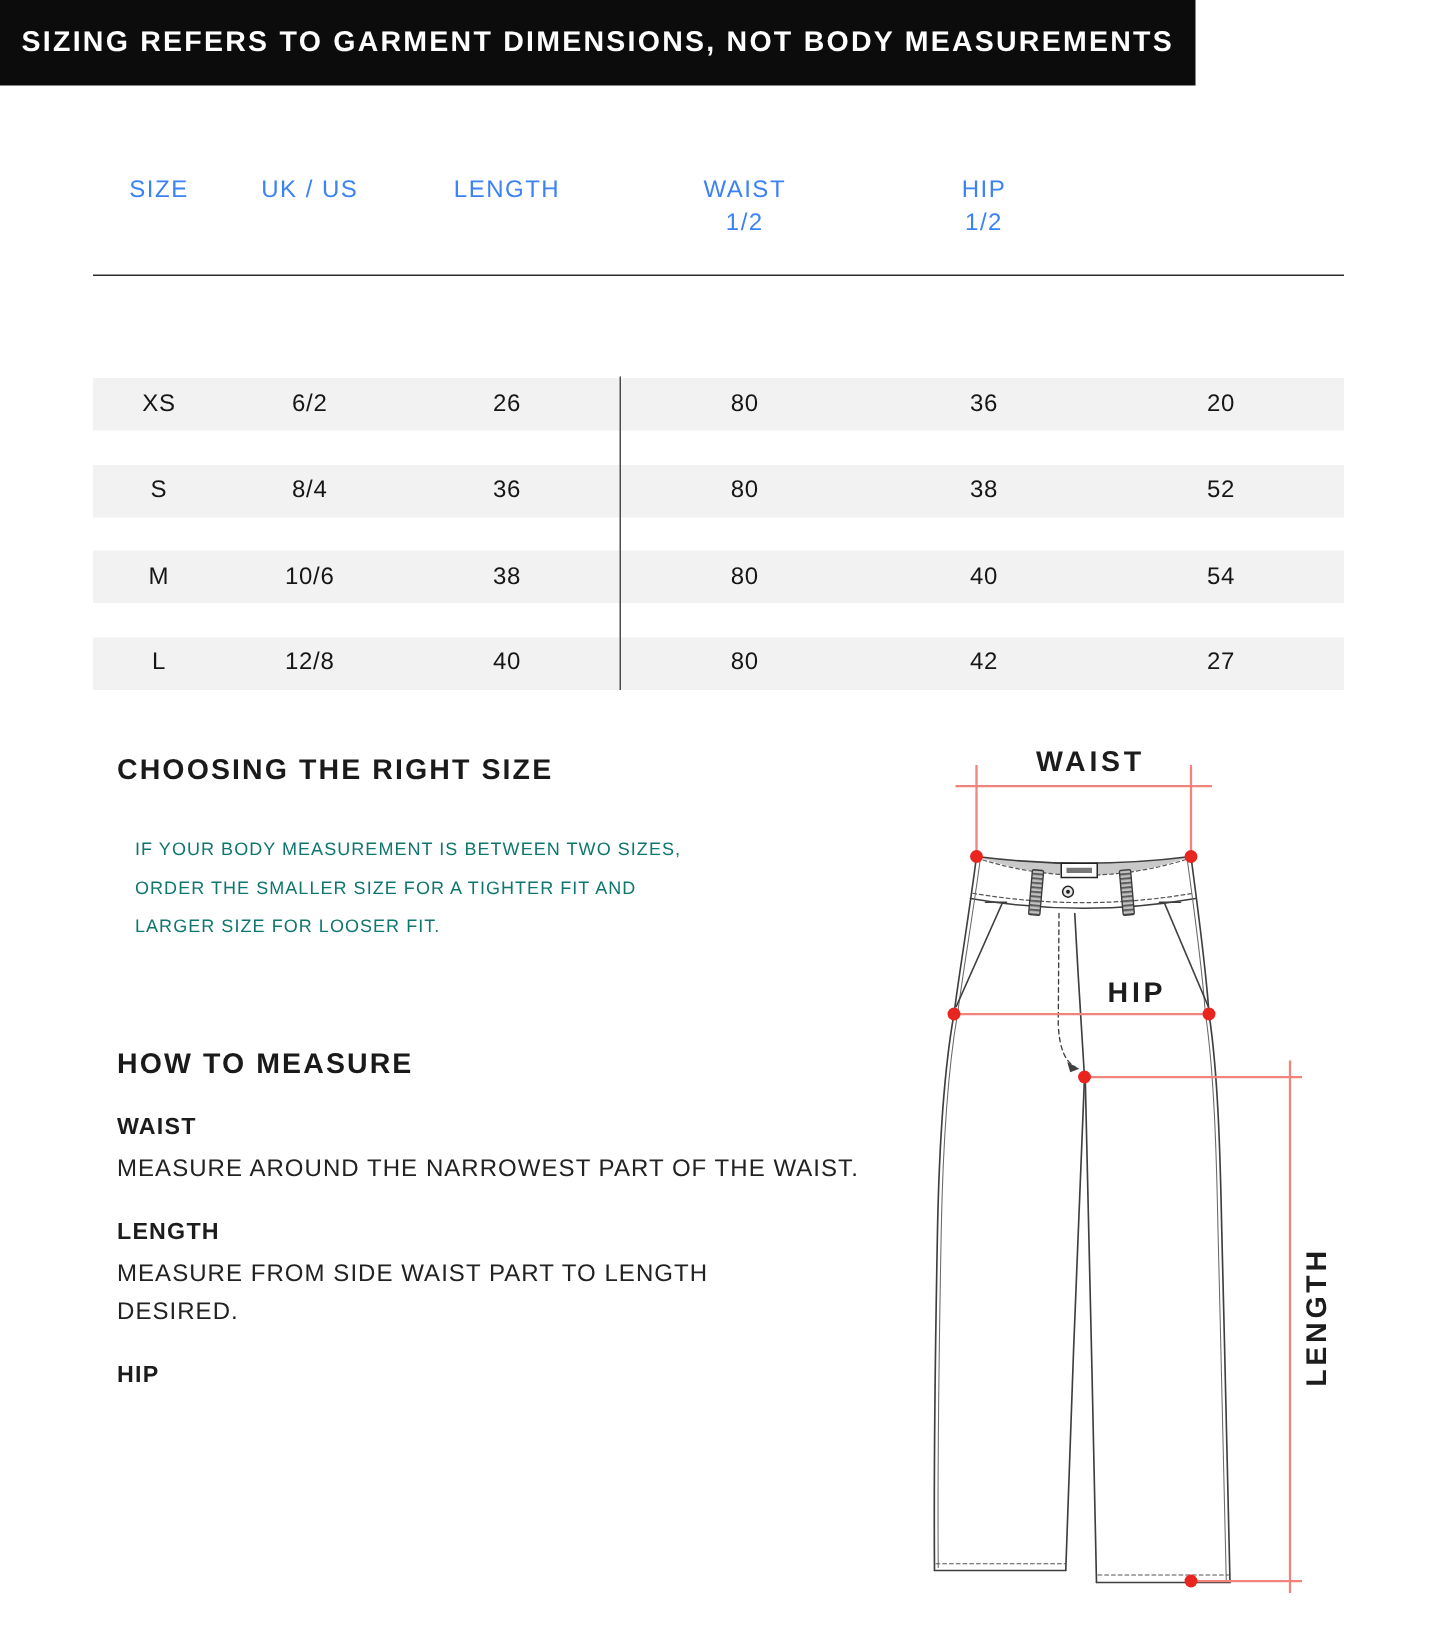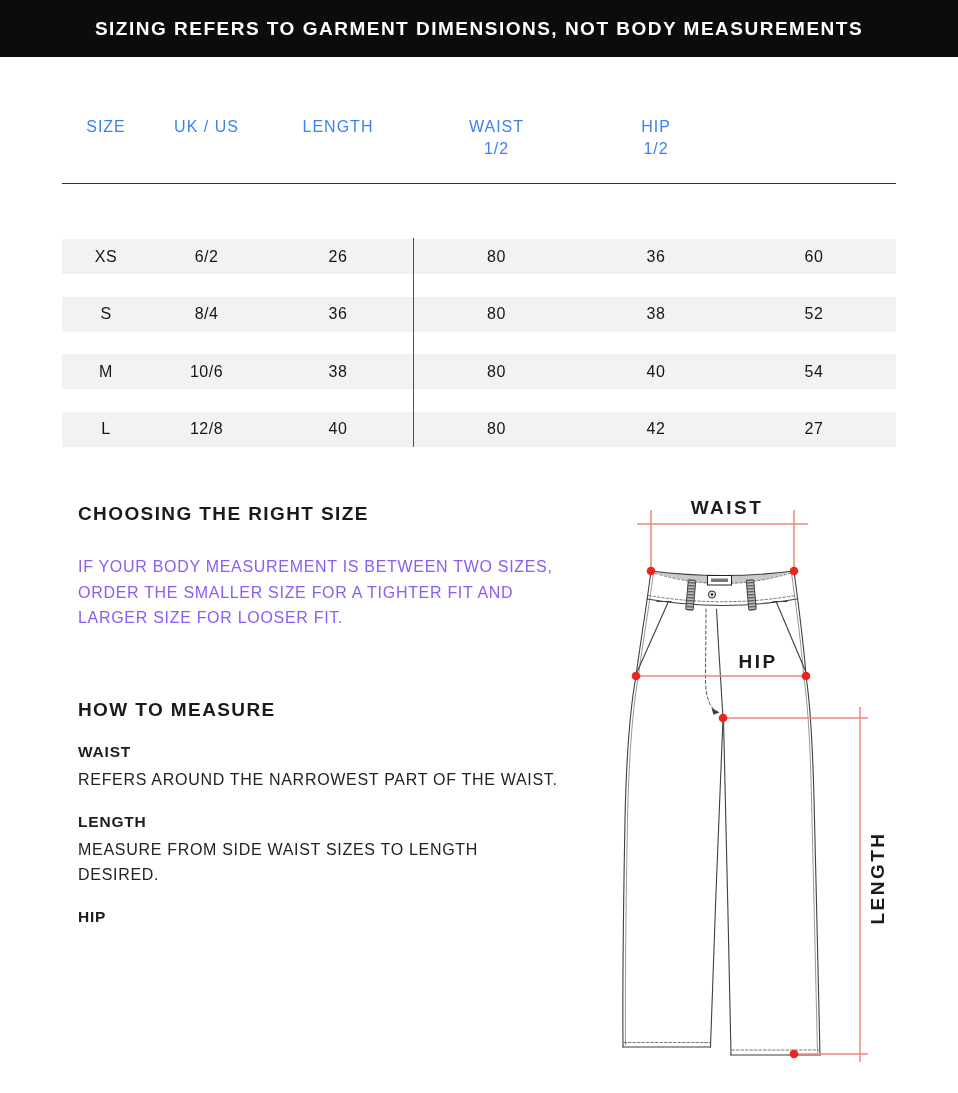--- a/index.html
+++ b/index.html
@@ -3,48 +3,48 @@
 <meta charset="utf-8">
 <style>
   html,body { margin:0; padding:0; background:#ffffff; }
   .page {
     position:relative; width:958px; height:1093px; background:#ffffff;
     font-family:"Liberation Sans", sans-serif; color:#1c1c1c; overflow:hidden;
   }
 
   
   .banner {
-    position:absolute; left:0; top:0; width:958px; height:57px;
+    position:absolute; left:0; top:0; width:797px; height:57px;
     background:#0c0c0c; display:flex; align-items:center; justify-content:center;
   }
   .banner-text { color:#ffffff; font-size:19px; font-weight:700; letter-spacing:1.5px; white-space:nowrap; }
 
   
   .thead {
     position:absolute; left:62px; top:116px; width:834px;
     display:grid; grid-template-columns:88px 113px 150px 167px 152px 164px;
   }
   .th {
     text-align:center; font-size:16px; letter-spacing:1px; line-height:22px;
     white-space:pre-line; font-weight:400; color:#3b82f6;
   }
   .header-rule { position:absolute; left:62px; top:183px; width:834px; height:1px; background:#2e2e2e; }
 
-  .tbody { position:absolute; left:62px; top:239px; width:834px; }
+  .tbody { position:absolute; left:62px; top:252px; width:834px; }
   .trow {
     display:grid; grid-template-columns:88px 113px 150px 167px 152px 164px;
     height:35px; margin-bottom:22.5px; background:#f2f2f2; align-items:center;
   }
   .td { text-align:center; font-size:16px; letter-spacing:0.5px; color:#161616; }
   .col-divider { position:absolute; left:351px; top:-1px; width:1px; height:209px; background:#4d4d4d; }
 
   
   .left-col { position:absolute; left:78px; top:503px; width:505px; }
   .section-heading { font-size:19px; font-weight:700; letter-spacing:1.4px; margin:0; line-height:22px; color:#1a1a1a; }
-  .body-text { margin:29px 0 0 0; font-size:16px; line-height:25.5px; letter-spacing:0.7px; white-space:pre-line; color:#8b5cf6; }
+  .body-text { margin:29px 0 0 12px; font-size:12px; line-height:25.5px; letter-spacing:0.7px; white-space:pre-line; color:#0f766e; }
   .htm-heading { margin-top:68px; }
   .measure-item { margin-top:21px; }
   .measure-item.first { margin-top:22px; }
   .measure-label { font-size:15.5px; font-weight:700; letter-spacing:0.8px; margin:0; }
   .measure-text { margin:6px 0 0 0; font-size:16px; line-height:25px; letter-spacing:0.7px; white-space:pre-line; color:#222; }
 
   
   .diagram { position:absolute; left:600px; top:495px; width:300px; height:575px; }
   .dim-label { font-size:19px; font-weight:700; letter-spacing:2.5px; fill:#1c1c1c; }
 </style>
@@ -70,21 +70,21 @@
 
   <div class="tbody">
     <div class="col-divider"></div>
 
     <div class="trow">
       <div class="td">XS</div>
       <div class="td">6/2</div>
       <div class="td">26</div>
       <div class="td">80</div>
       <div class="td">36</div>
-      <div class="td">60</div>
+      <div class="td">20</div>
     </div>
     <div class="trow">
       <div class="td">S</div>
       <div class="td">8/4</div>
       <div class="td">36</div>
       <div class="td">80</div>
       <div class="td">38</div>
       <div class="td">52</div>
     </div>
     <div class="trow">
@@ -108,25 +108,25 @@
   <div class="left-col">
     <h2 class="section-heading">CHOOSING THE RIGHT SIZE</h2>
     <p class="body-text">IF YOUR BODY MEASUREMENT IS BETWEEN TWO SIZES,
 ORDER THE SMALLER SIZE FOR A TIGHTER FIT AND
 LARGER SIZE FOR LOOSER FIT.</p>
 
     <h2 class="section-heading htm-heading">HOW TO MEASURE</h2>
 
     <div class="measure-item first">
       <p class="measure-label">WAIST</p>
-      <p class="measure-text">REFERS AROUND THE NARROWEST PART OF THE WAIST.</p>
+      <p class="measure-text">MEASURE AROUND THE NARROWEST PART OF THE WAIST.</p>
     </div>
     <div class="measure-item">
       <p class="measure-label">LENGTH</p>
-      <p class="measure-text">MEASURE FROM SIDE WAIST SIZES TO LENGTH
+      <p class="measure-text">MEASURE FROM SIDE WAIST PART TO LENGTH
 DESIRED.</p>
     </div>
     <div class="measure-item">
       <p class="measure-label">HIP</p>
     </div>
   </div>
 
   <svg class="diagram" viewBox="600 495 300 575" width="300" height="575" xmlns="http://www.w3.org/2000/svg">
     <defs>
       <pattern id="loopHatch" width="4" height="3" patternUnits="userSpaceOnUse">

